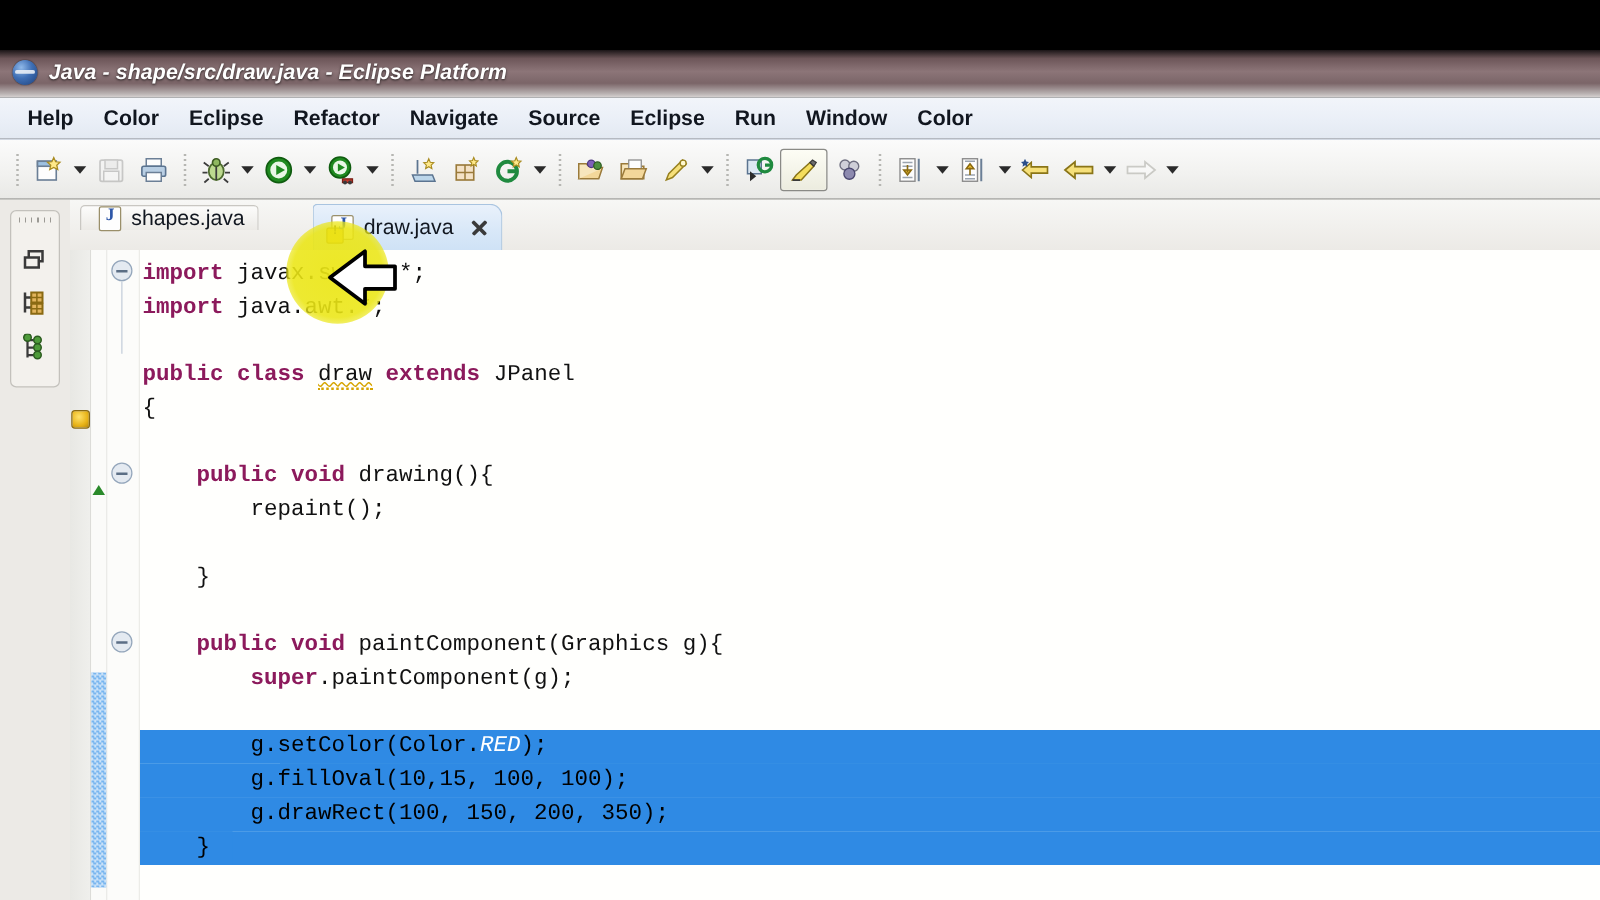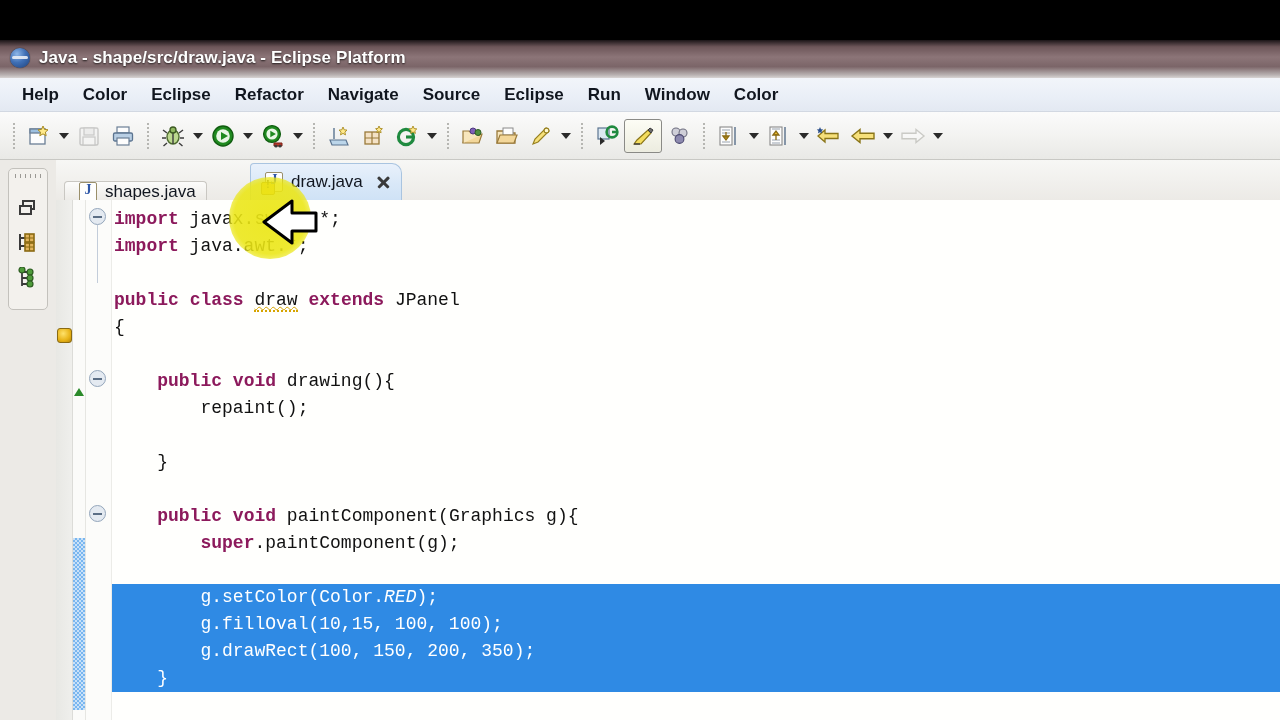--- a/index.html
+++ b/index.html
@@ -11,21 +11,21 @@
 
   
   .letterbox{position:absolute;left:0;top:0;width:1280px;height:40px;background:#000;}
 
   
   .titlebar{
     position:absolute;left:0;top:40px;width:1280px;height:38px;
     background:linear-gradient(to bottom,#1b1517 0%,#6d5659 18%,#8c7578 45%,#7b6568 70%,#b9b2b2 92%,#d8d4d3 100%);
     display:flex;align-items:center;
   }
-  .titlebar .tb-inner{display:flex;align-items:center;padding-left:10px;margin-top:-2px;}
+  .titlebar .tb-inner{display:flex;align-items:center;padding-left:10px;margin-top:-2px;font-style:italic;}
   .eclipse-logo{
     width:20px;height:20px;margin-right:9px;border-radius:50%;
     background:radial-gradient(circle at 35% 30%,#8fb8e8 0%,#3f6fb5 45%,#1d3f7a 100%);
     position:relative;flex:0 0 auto;
     box-shadow:0 0 1px #000;
   }
   .eclipse-logo:after{
     content:"";position:absolute;left:2px;top:8px;width:16px;height:3px;
     background:#e9eef6;border-radius:2px;opacity:.9;
   }
@@ -92,21 +92,21 @@
 
   
   .editor-area{position:absolute;left:56px;top:160px;right:0;bottom:0;background:#fafaf8;}
 
   .tabrow{
     position:absolute;left:0;top:0;right:0;height:40px;
     background:linear-gradient(to bottom,#f7f7f5 0%,#eceae6 100%);
     border-bottom:1px solid #b9d0e8;
   }
   .tab{
-    position:absolute;top:21px;height:20px;display:flex;align-items:center;
+    position:absolute;top:4px;height:20px;display:flex;align-items:center;
     padding:0 10px 0 14px;box-sizing:border-box;white-space:nowrap;
   }
   .tab .tab-label{font-size:17px;color:#11161f;margin-left:8px;font-weight:normal;}
   .tab.inactive{
     left:8px;background:linear-gradient(to bottom,#fcfcfb 0%,#eceae6 100%);
     border:1px solid #c9c7c2;border-bottom:none;border-radius:4px 4px 0 0;
   }
   .tab.active{
     left:194px;height:37px;top:3px;
     background:linear-gradient(to bottom,#e9f1fb 0%,#d9e8f8 55%,#cfe2f6 100%);
@@ -171,21 +171,21 @@
   }
   .ln{position:absolute;left:0;right:0;height:27px;padding-left:2px;box-sizing:border-box;}
   .kw{color:#8c1a5c;font-weight:bold;text-align:center;}
   .plain{color:#111;}
   .warnu{
     border-bottom:2px dotted #d6a400;
     text-decoration:underline;text-decoration-style:wavy;text-decoration-color:#d6a400;
     text-decoration-thickness:1px;
   }
   .sel-line{background:#2f8ae4;color:#ffffff;}
-  .sel-line .kw,.sel-line .plain,.sel-line .cls{color:#ffffff;}
+  .sel-line .kw,.sel-line .plain,.sel-line .cls{color:#000000;}
   .ital{font-style:italic;}
 
   .warn-gutter{
     position:absolute;left:1px;width:15px;height:15px;border-radius:3px;
     background:radial-gradient(circle at 40% 35%,#ffe26b 0%,#e8b317 60%,#b5860c 100%);
     border:1px solid #8a6a12;box-sizing:border-box;
   }
   .change-bar{
     position:absolute;left:0;width:12px;
     background-image:repeating-conic-gradient(#79b6ef 0% 25%,#c9e1f8 0% 50%);

